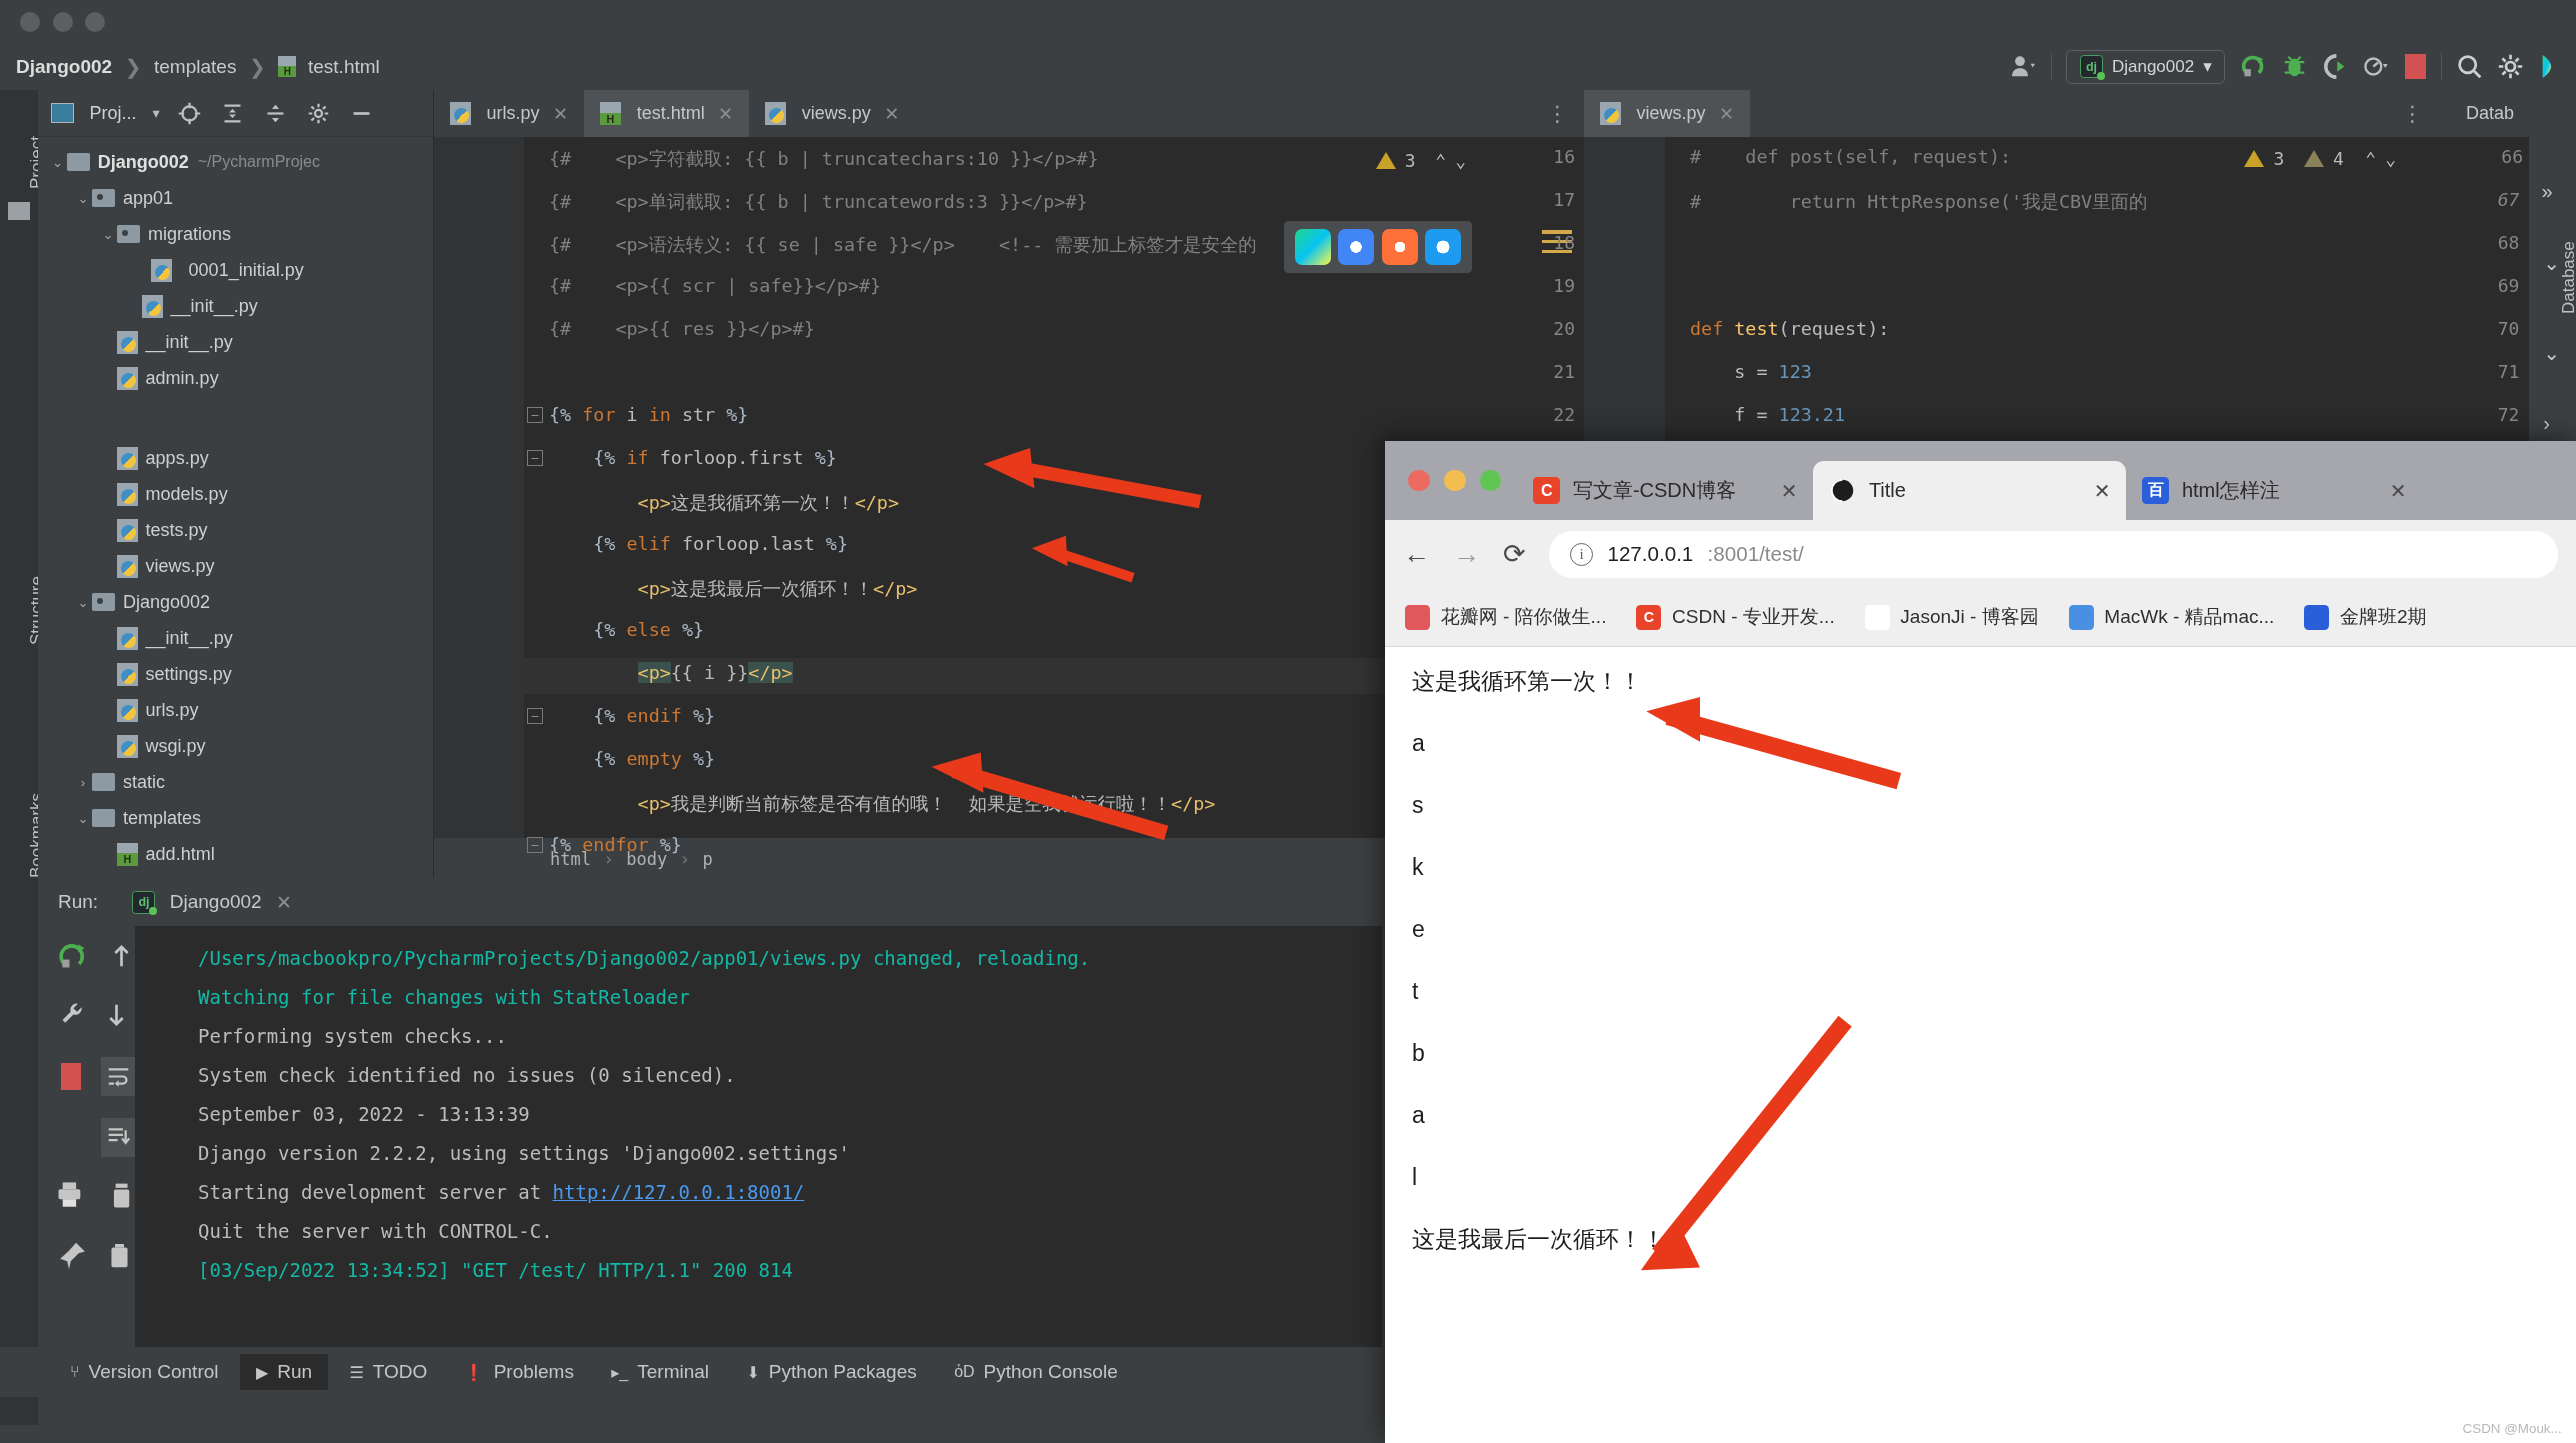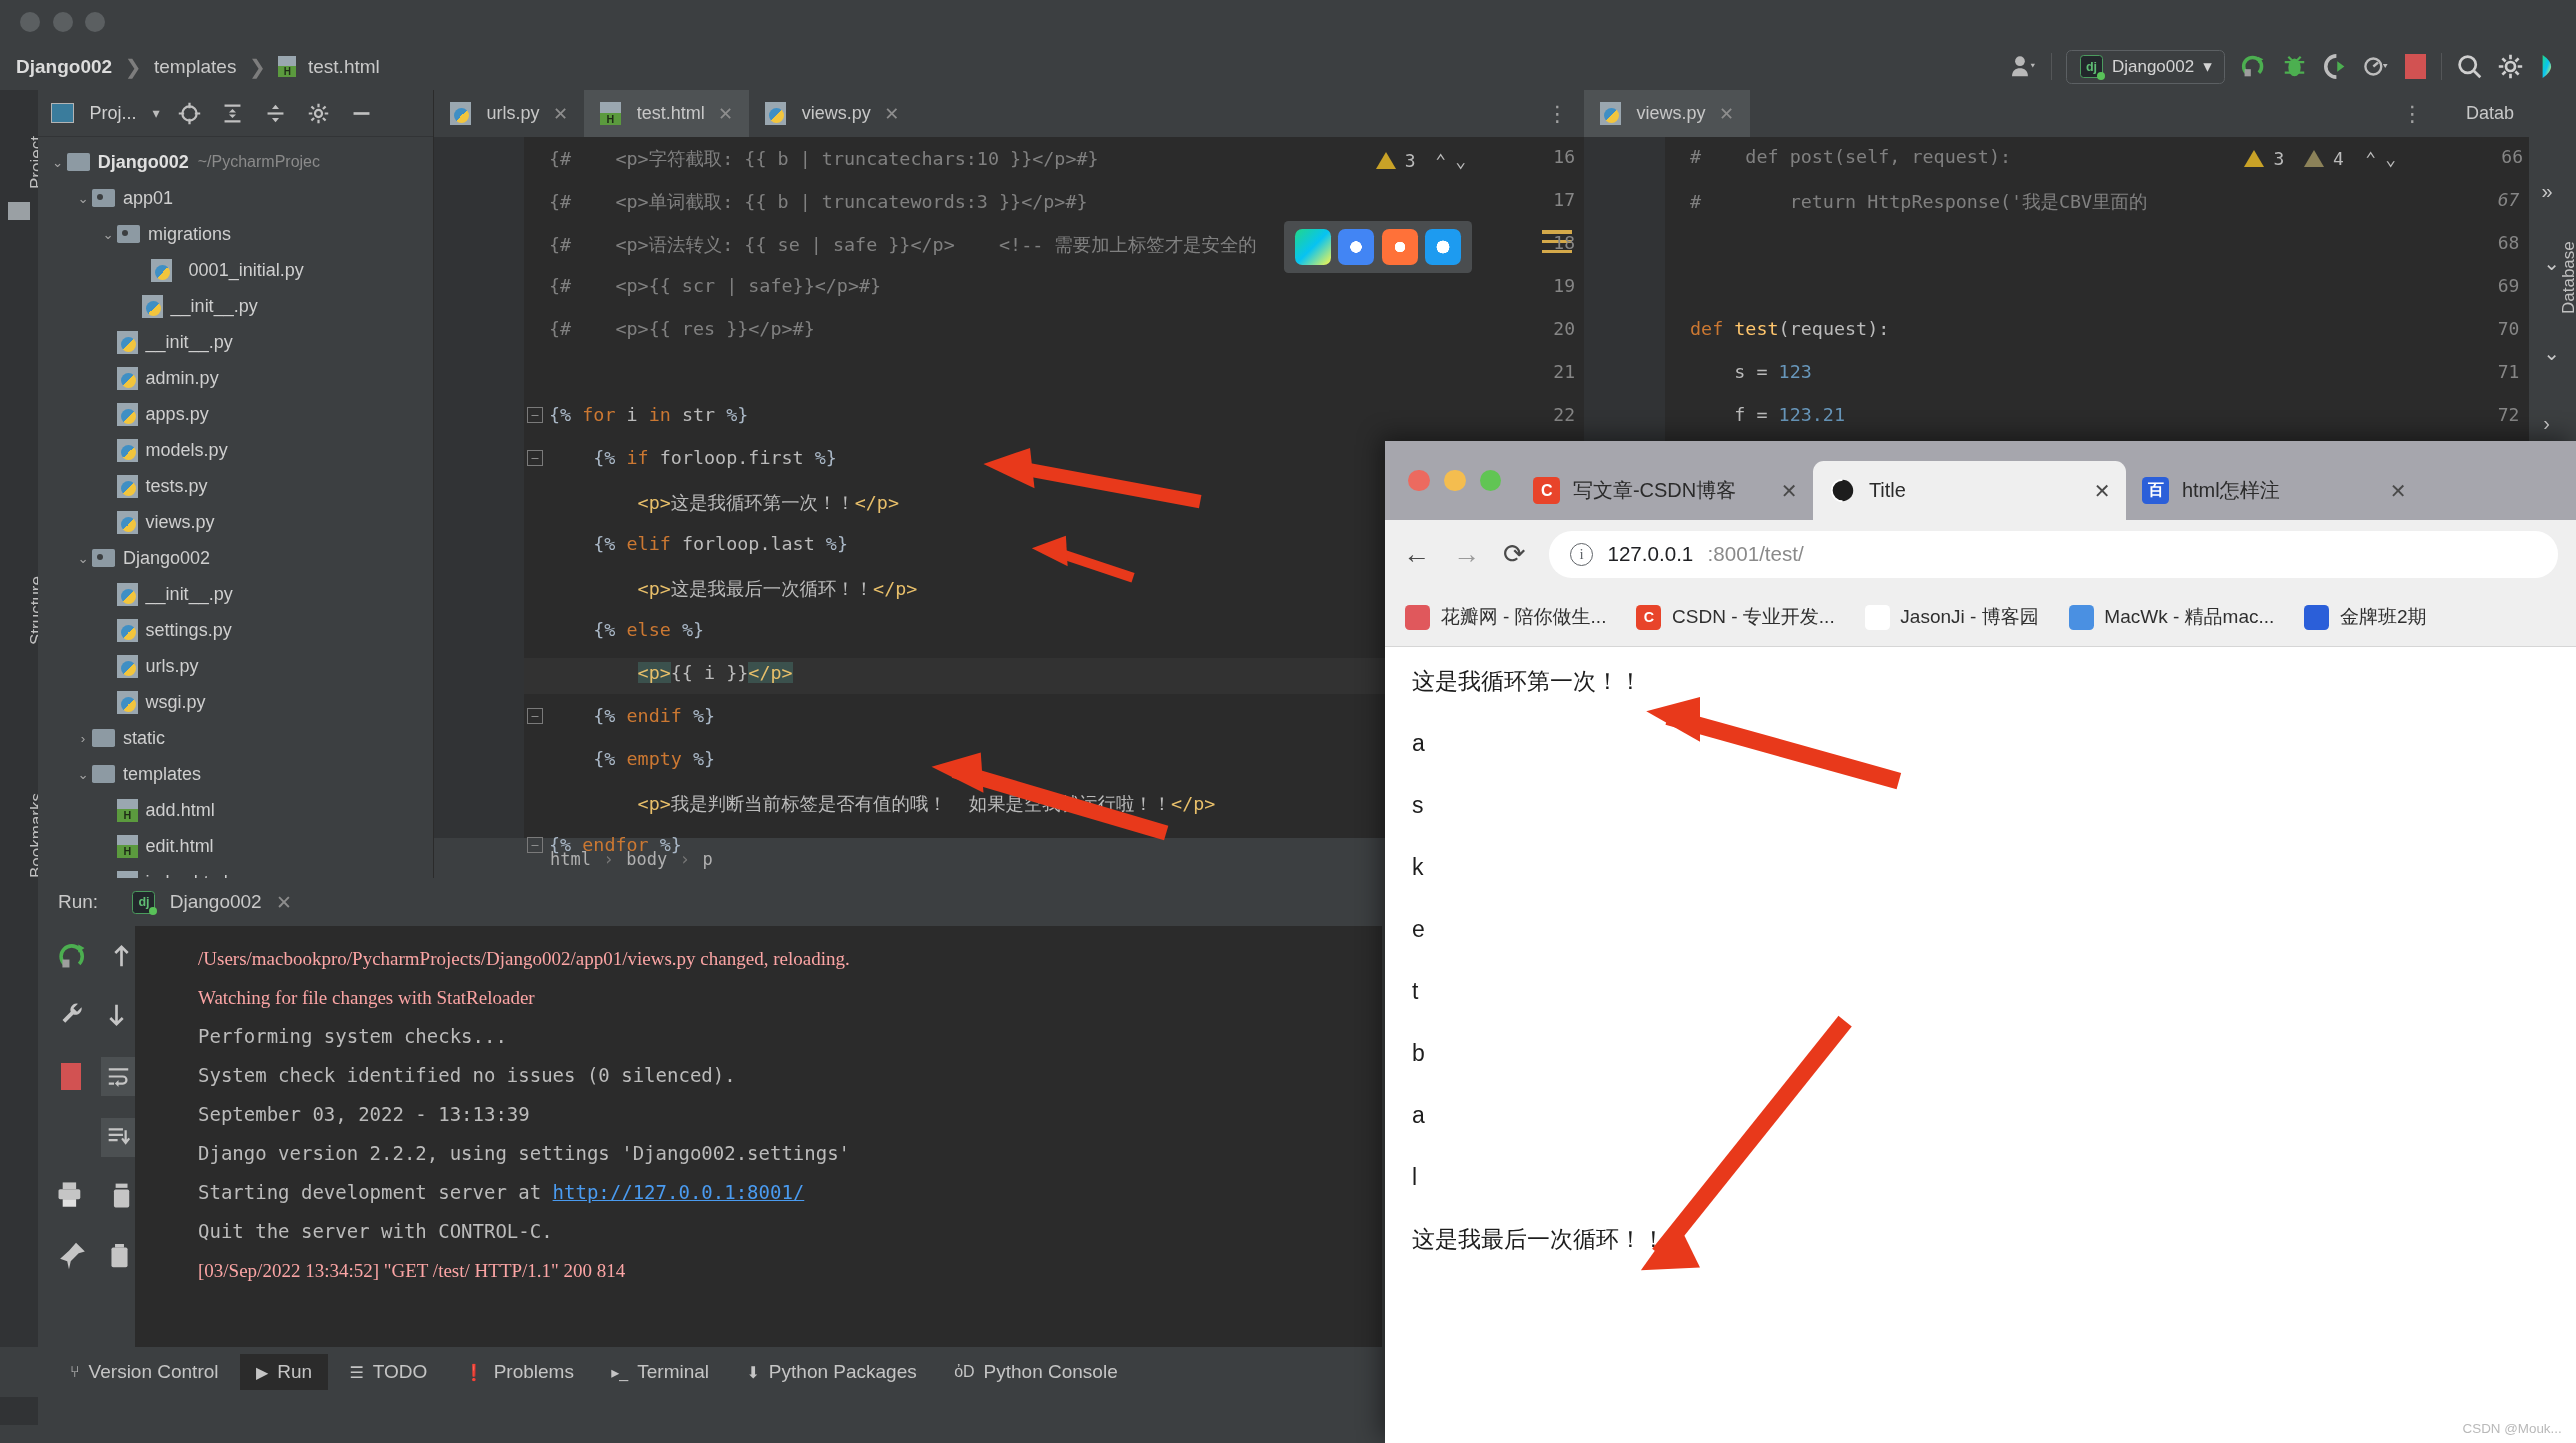--- a/index.html
+++ b/index.html
@@ -100,21 +100,21 @@
 
   
   .runpanel { position:absolute; left:38px; top:878px; width:1344px; height:502px; background:#2b2b2b; }
   .runhdr { height:48px; background:#3c3f41; display:flex; align-items:center; gap:14.3px; padding-left:20px;
     font-size:19px; color:#c9c9c9; }
   .runtoolcol { position:absolute; left:0; top:48px; width:97px; height:453px; background:#3c3f41; }
   .rti { position:absolute; left:0; width:97px; height:50px; display:flex; align-items:center; }
   .console { position:absolute; left:99px; top:48px; right:0; bottom:0; background:#2b2b2b;
      font-family:"DejaVu Sans Mono", monospace; font-size:19px; padding:12.5px 0 0 61px; line-height:39px;
      white-space:pre; }
-  .cl-red { color:#fca5a5;font-family:Liberation Serif, serif; }
+  .cl-red { color:#14b8a6; }
   .cl-gray { color:#bbbbbb; }
   .cl-link { color:#4a9bf0; text-decoration:underline; }
 
   
   .bottomtabs { position:absolute; left:0; bottom:47px; width:2576px; height:50px; background:#3c3f41;
      display:flex; align-items:center; padding-left:54px; gap:5.4px; font-size:19px; color:#c5c5c5; }
   .btab { display:flex; align-items:center; gap:9px; padding:7.2px 16px; }
   .btab.on { background:#2b2b2b; }
   .statusbar { position:absolute; left:0; bottom:0; width:2576px; height:47px; background:#3c3f41;
      display:flex; align-items:center; gap:14.3px; padding-left:20px; font-size:18px; color:#bcbcbc;
@@ -318,21 +318,21 @@
         <div class="row" style="padding-left: 61px;">
           <span class="arrow"></span>
           <span class="pyicon"></span>
           <span>__init__.py</span>
         </div>
         <div class="row" style="padding-left: 61px;">
           <span class="arrow"></span>
           <span class="pyicon"></span>
           <span>admin.py</span>
         </div>
-        <div class="row" style="padding-left: 61px;">
+        <div class="row" style="padding-left: 61px; margin-top: 44px;">
           <span class="arrow"></span>
           <span class="pyicon"></span>
           <span>apps.py</span>
         </div>
         <div class="row" style="padding-left: 61px;">
           <span class="arrow"></span>
           <span class="pyicon"></span>
           <span>models.py</span>
         </div>
         <div class="row" style="padding-left: 61px;">

